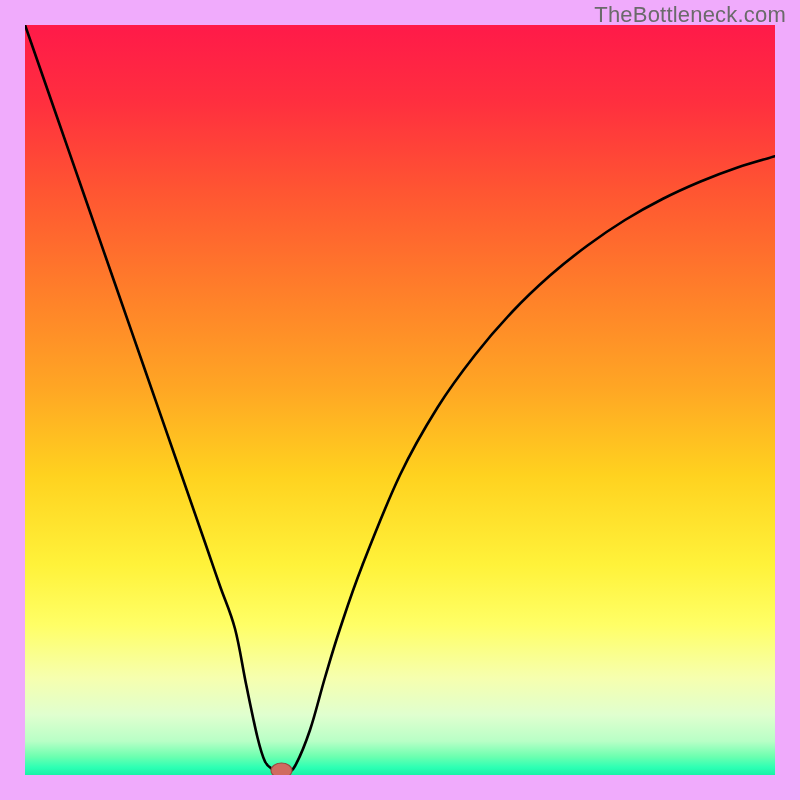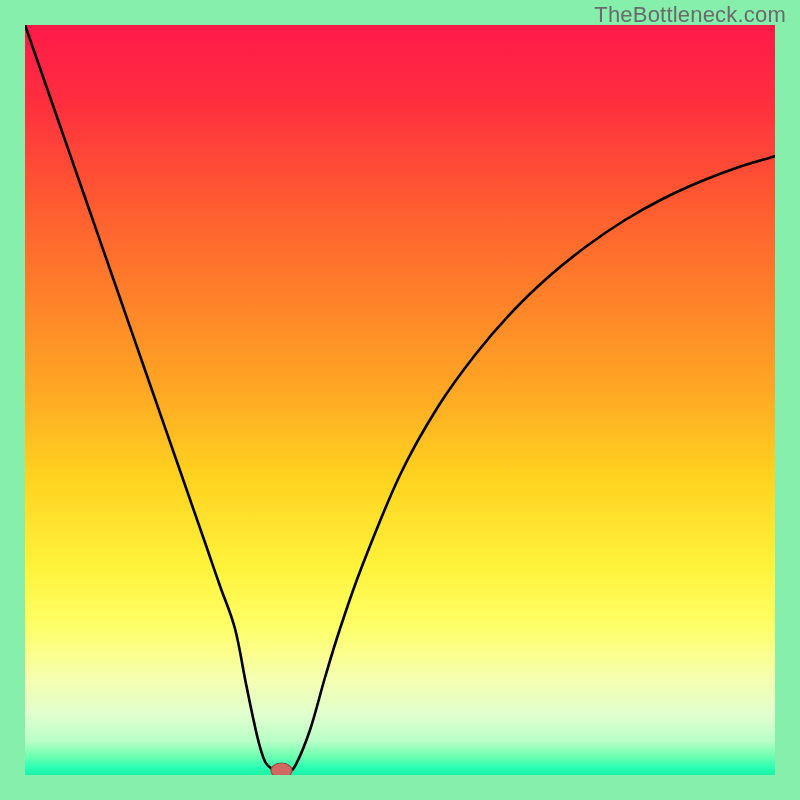--- a/index.html
+++ b/index.html
@@ -8,21 +8,21 @@
     width: 800px;
     height: 800px;
     overflow: hidden;
     background: #000;
     font-family: Arial, Helvetica, sans-serif;
   }
   .frame {
     position: relative;
     width: 800px;
     height: 800px;
-    background: #86efac;
+    background: #f0abfc;
   }
   .watermark {
     position: absolute;
     top: 2px;
     right: 14px;
     color: #6a6a6a;
     font-size: 22px;
     font-weight: 400;
     letter-spacing: 0.2px;
     user-select: none;

